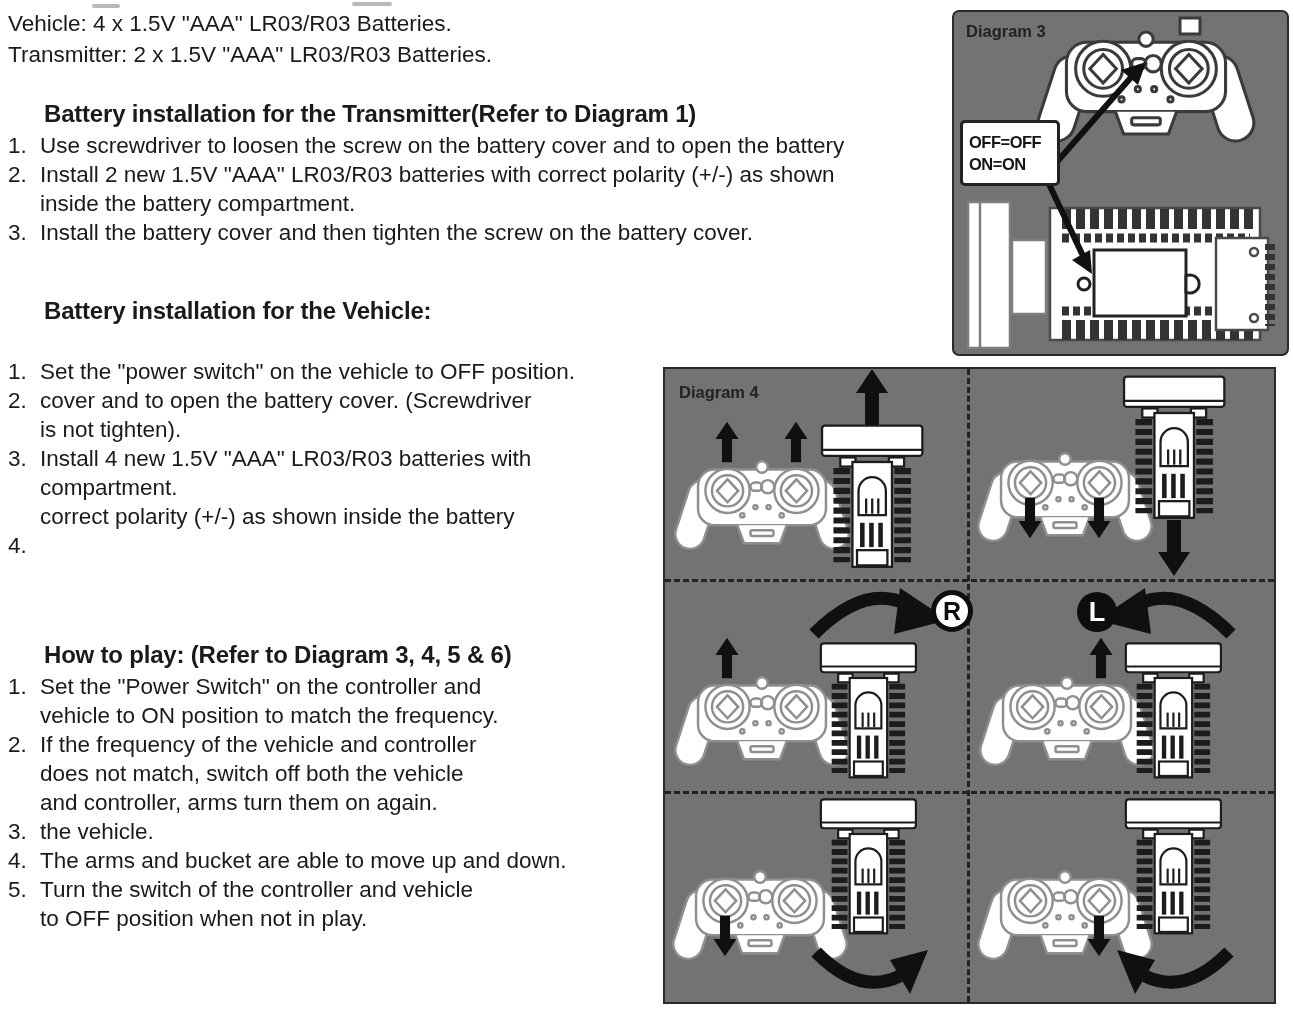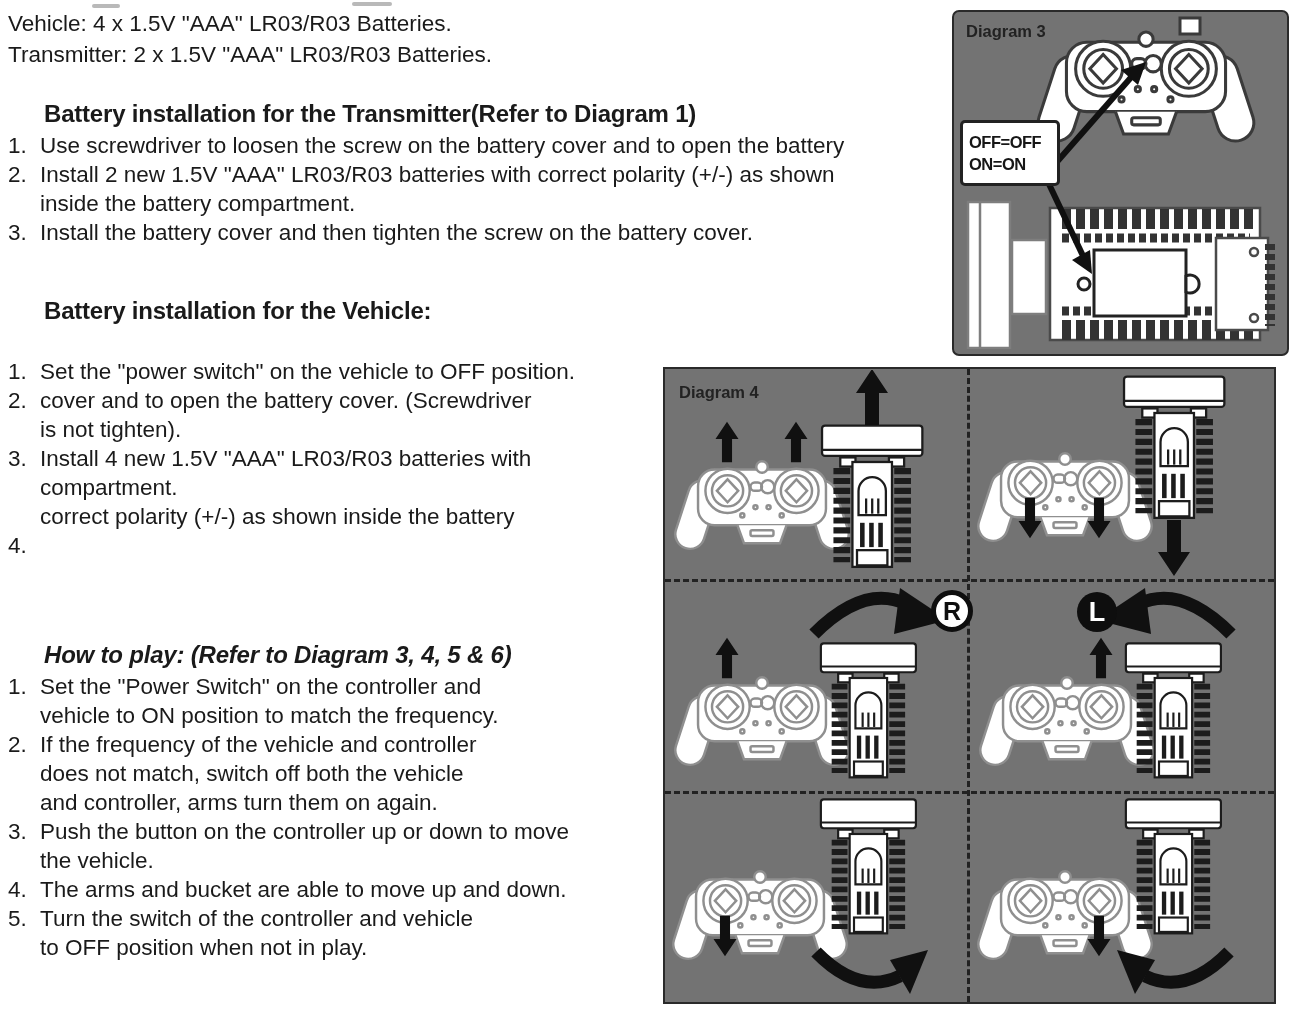--- a/index.html
+++ b/index.html
@@ -153,21 +153,21 @@
             <div>Install 4 new 1.5V "AAA" LR03/R03 batteries with</div>
             <div>compartment.</div>
             <div>correct polarity (+/-) as shown inside the battery</div>
           </div>
       </div>
       <div class="li">
         <span class="num">4.</span>
       </div>
     </div>
 
-    <div class="sec-heading" style="top:641px;font-style:italic;">
+    <div class="sec-heading" style="top:641px;">
         <div>How to play: (Refer to Diagram 3, 4, 5 &amp; 6)</div>
       </div>
     <div class="num-list" style="top:672px;">
       <div class="li">
         <span class="num">1.</span>
         <div class="body">
             <div>Set the "Power Switch" on the controller and</div>
             <div>vehicle to ON position to match the frequency.</div>
           </div>
       </div>
@@ -175,21 +175,20 @@
         <span class="num">2.</span>
         <div class="body">
             <div>If the frequency of the vehicle and controller</div>
             <div>does not match, switch off both the vehicle</div>
             <div>and controller, arms turn them on again.</div>
           </div>
       </div>
       <div class="li">
         <span class="num">3.</span>
         <div class="body">
-            <div>Push the button on the controller up or down to move</div>
             <div>the vehicle.</div>
           </div>
       </div>
       <div class="li">
         <span class="num">4.</span>
         <div class="body">
             <div>The arms and bucket are able to move up and down.</div>
           </div>
       </div>
       <div class="li">

